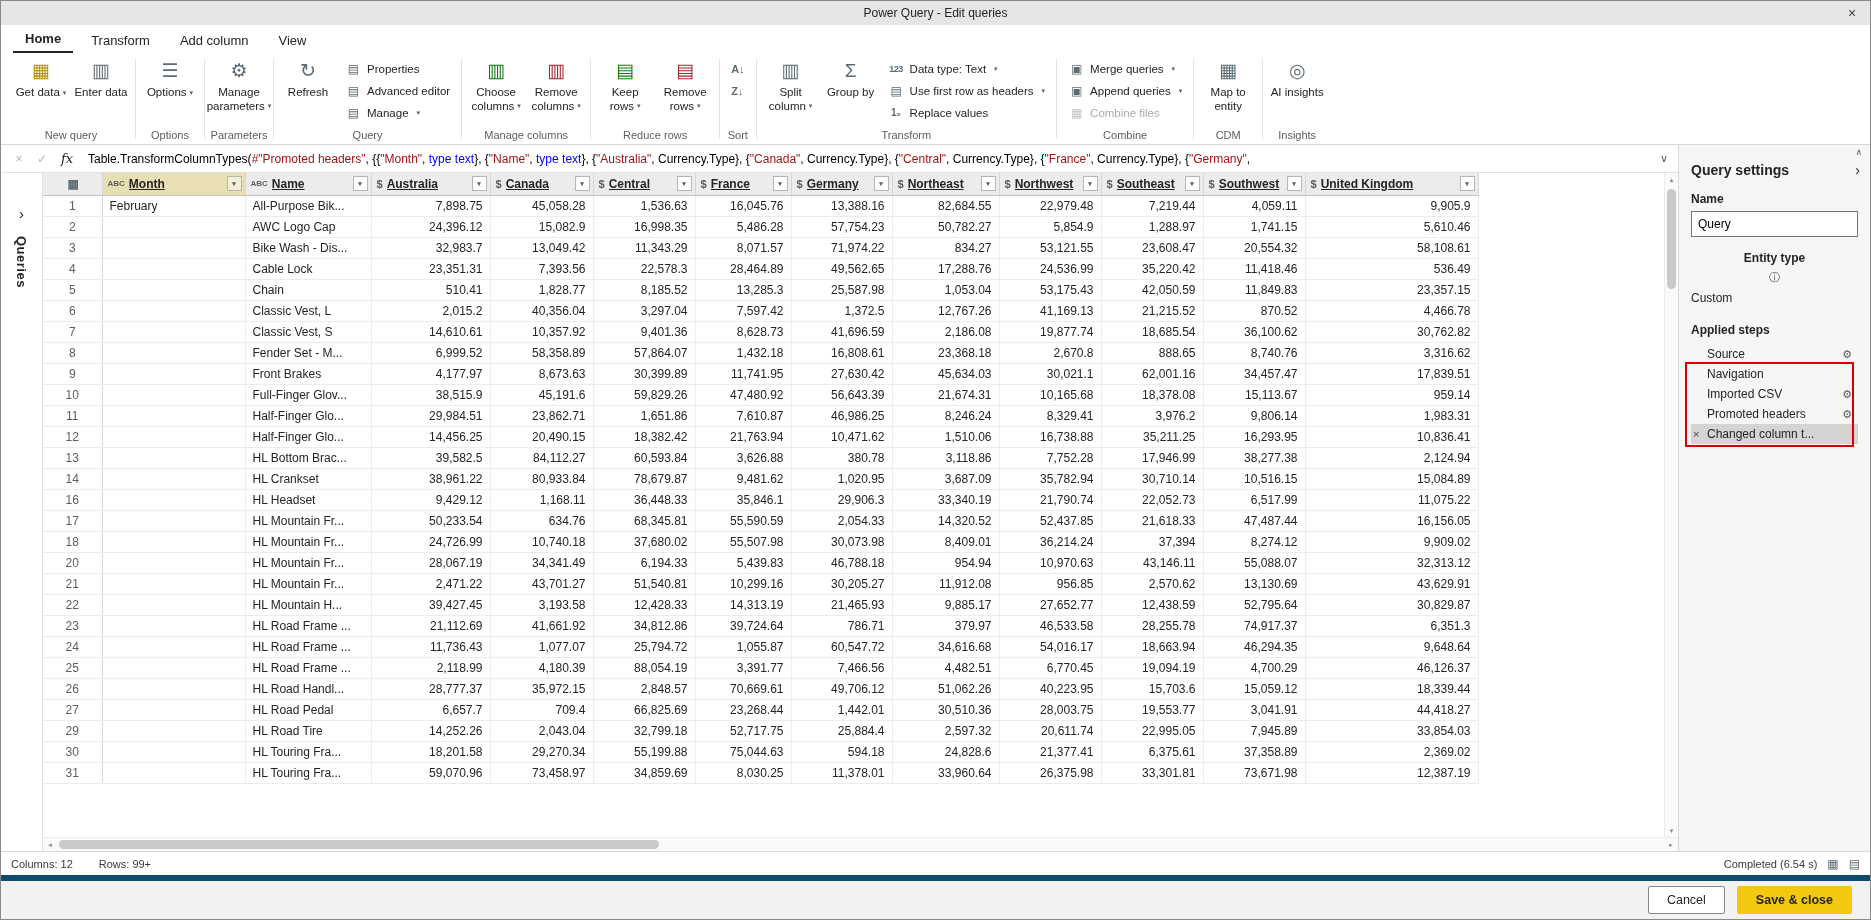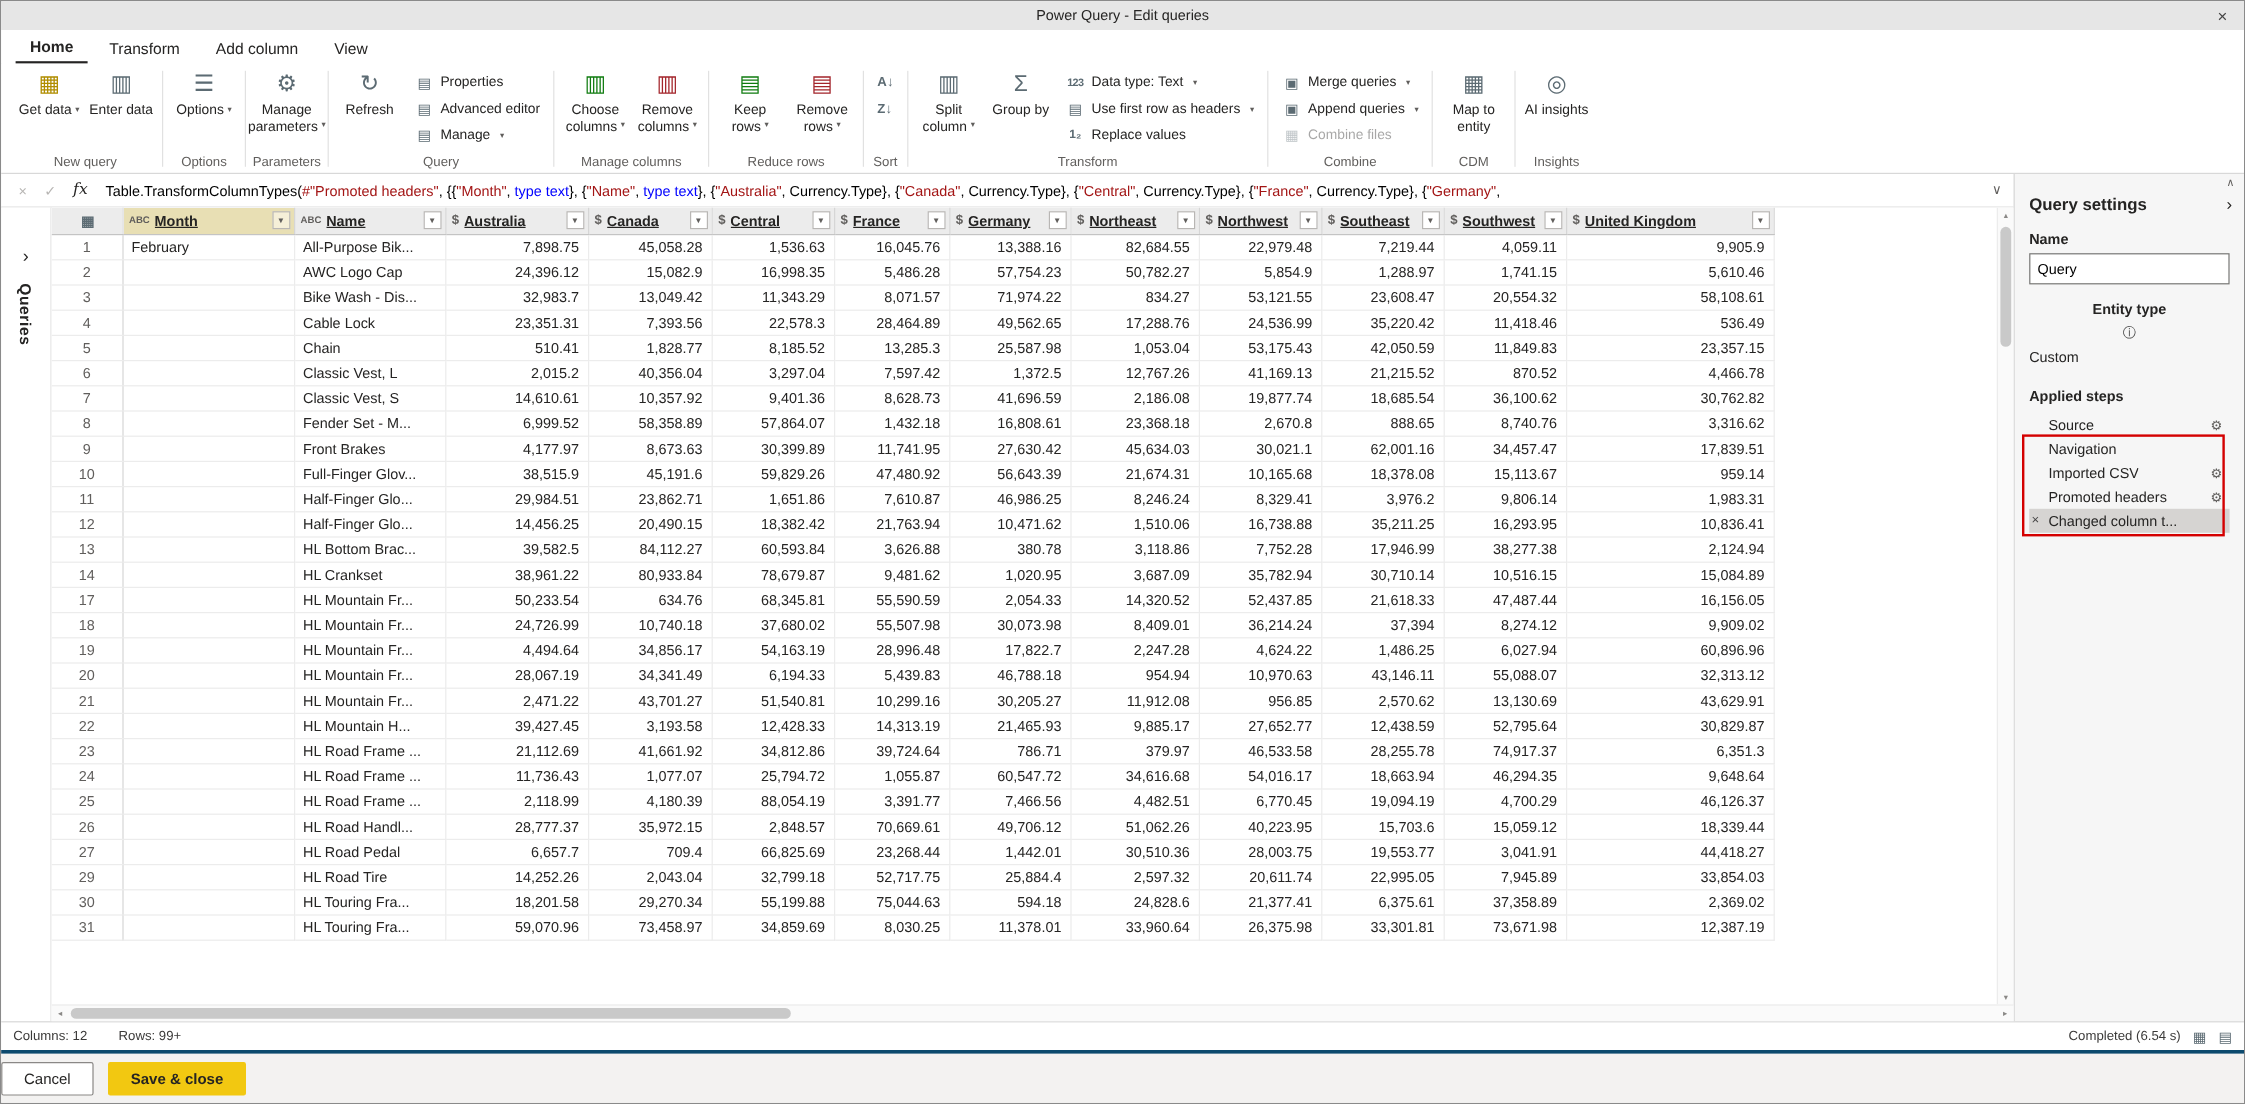--- a/index.html
+++ b/index.html
@@ -103,21 +103,21 @@
   .step .delx{position:absolute;left:2px;font-size:11px;color:#444;cursor:pointer;}
   .step-label{overflow:hidden;white-space:nowrap;text-overflow:ellipsis;}
   .red-box{position:absolute;left:-6px;right:4px;top:18px;height:85px;border:2px solid #d40000;pointer-events:none;z-index:5;}
 
   
   .statusbar{height:24px;border-top:1px solid #d8d8d8;background:#fff;display:flex;align-items:center;padding:0 10px;font-size:11px;color:#3b3a39;gap:26px;flex:0 0 auto;}
   .sb-right{margin-left:auto;display:flex;align-items:center;gap:10px;}
   .sb-ic{font-size:12px;color:#5c6b73;cursor:pointer;}
 
   
-  .footer{height:44px;background:#f3f2f1;border-top:3px solid #0c4a6e;display:flex;align-items:center;justify-content:flex-start;gap:12px;padding-right:18px;flex:0 0 auto;}
+  .footer{height:44px;background:#f3f2f1;border-top:6px solid #0c4a6e;display:flex;align-items:center;justify-content:flex-end;gap:12px;padding-right:18px;flex:0 0 auto;}
   .btn{height:28px;font-size:12.5px;padding:0 18px;cursor:pointer;font-family:inherit;border-radius:2px;}
   .btn-cancel{background:#fff;border:1px solid #8a8886;color:#252423;}
   .btn-save{background:#f2c811;border:1px solid #f2c811;color:#252423;font-weight:600;}
 </style>
 </head>
 <body>
 
 <div class="window" data-name="power-query-window">
 
   <div class="titlebar" data-name="title-bar">
@@ -636,20 +636,35 @@
                     <td class="c-r" data-name="cell">78,679.87</td>
                     <td class="c-r" data-name="cell">9,481.62</td>
                     <td class="c-r" data-name="cell">1,020.95</td>
                     <td class="c-r" data-name="cell">3,687.09</td>
                     <td class="c-r" data-name="cell">35,782.94</td>
                     <td class="c-r" data-name="cell">30,710.14</td>
                     <td class="c-r" data-name="cell">10,516.15</td>
                     <td class="c-r" data-name="cell">15,084.89</td>
                   </tr>
                   <tr data-name="table-row">
+                    <td class="rown" data-name="row-number">16</td>
+                    <td class="c-l" data-name="cell"></td>
+                    <td class="c-l" data-name="cell">HL Headset</td>
+                    <td class="c-r" data-name="cell">9,429.12</td>
+                    <td class="c-r" data-name="cell">1,168.11</td>
+                    <td class="c-r" data-name="cell">36,448.33</td>
+                    <td class="c-r" data-name="cell">35,846.1</td>
+                    <td class="c-r" data-name="cell">29,906.3</td>
+                    <td class="c-r" data-name="cell">33,340.19</td>
+                    <td class="c-r" data-name="cell">21,790.74</td>
+                    <td class="c-r" data-name="cell">22,052.73</td>
+                    <td class="c-r" data-name="cell">6,517.99</td>
+                    <td class="c-r" data-name="cell">11,075.22</td>
+                  </tr>
+                  <tr data-name="table-row">
                     <td class="rown" data-name="row-number">17</td>
                     <td class="c-l" data-name="cell"></td>
                     <td class="c-l" data-name="cell">HL Mountain Fr...</td>
                     <td class="c-r" data-name="cell">50,233.54</td>
                     <td class="c-r" data-name="cell">634.76</td>
                     <td class="c-r" data-name="cell">68,345.81</td>
                     <td class="c-r" data-name="cell">55,590.59</td>
                     <td class="c-r" data-name="cell">2,054.33</td>
                     <td class="c-r" data-name="cell">14,320.52</td>
                     <td class="c-r" data-name="cell">52,437.85</td>
@@ -666,35 +681,20 @@
                     <td class="c-r" data-name="cell">37,680.02</td>
                     <td class="c-r" data-name="cell">55,507.98</td>
                     <td class="c-r" data-name="cell">30,073.98</td>
                     <td class="c-r" data-name="cell">8,409.01</td>
                     <td class="c-r" data-name="cell">36,214.24</td>
                     <td class="c-r" data-name="cell">37,394</td>
                     <td class="c-r" data-name="cell">8,274.12</td>
                     <td class="c-r" data-name="cell">9,909.02</td>
                   </tr>
                   <tr data-name="table-row">
-                    <td class="rown" data-name="row-number">19</td>
-                    <td class="c-l" data-name="cell"></td>
-                    <td class="c-l" data-name="cell">HL Mountain Fr...</td>
-                    <td class="c-r" data-name="cell">4,494.64</td>
-                    <td class="c-r" data-name="cell">34,856.17</td>
-                    <td class="c-r" data-name="cell">54,163.19</td>
-                    <td class="c-r" data-name="cell">28,996.48</td>
-                    <td class="c-r" data-name="cell">17,822.7</td>
-                    <td class="c-r" data-name="cell">2,247.28</td>
-                    <td class="c-r" data-name="cell">4,624.22</td>
-                    <td class="c-r" data-name="cell">1,486.25</td>
-                    <td class="c-r" data-name="cell">6,027.94</td>
-                    <td class="c-r" data-name="cell">60,896.96</td>
-                  </tr>
-                  <tr data-name="table-row">
                     <td class="rown" data-name="row-number">20</td>
                     <td class="c-l" data-name="cell"></td>
                     <td class="c-l" data-name="cell">HL Mountain Fr...</td>
                     <td class="c-r" data-name="cell">28,067.19</td>
                     <td class="c-r" data-name="cell">34,341.49</td>
                     <td class="c-r" data-name="cell">6,194.33</td>
                     <td class="c-r" data-name="cell">5,439.83</td>
                     <td class="c-r" data-name="cell">46,788.18</td>
                     <td class="c-r" data-name="cell">954.94</td>
                     <td class="c-r" data-name="cell">10,970.63</td>

